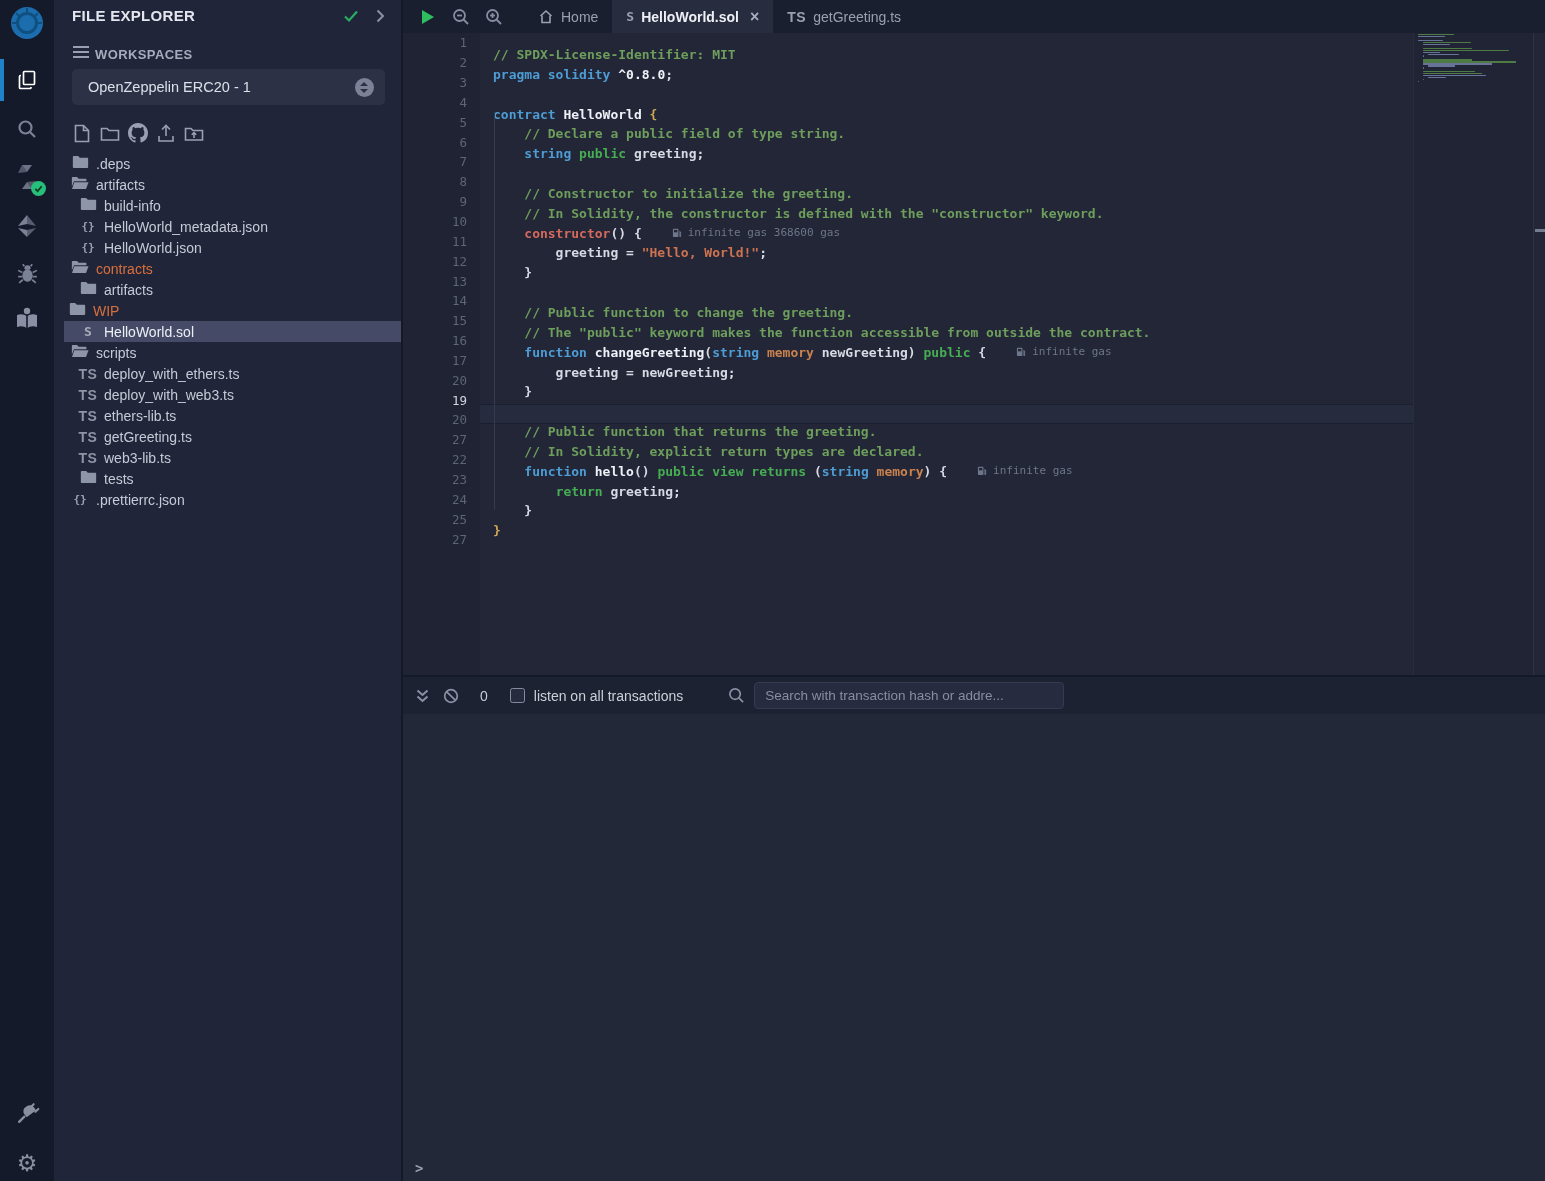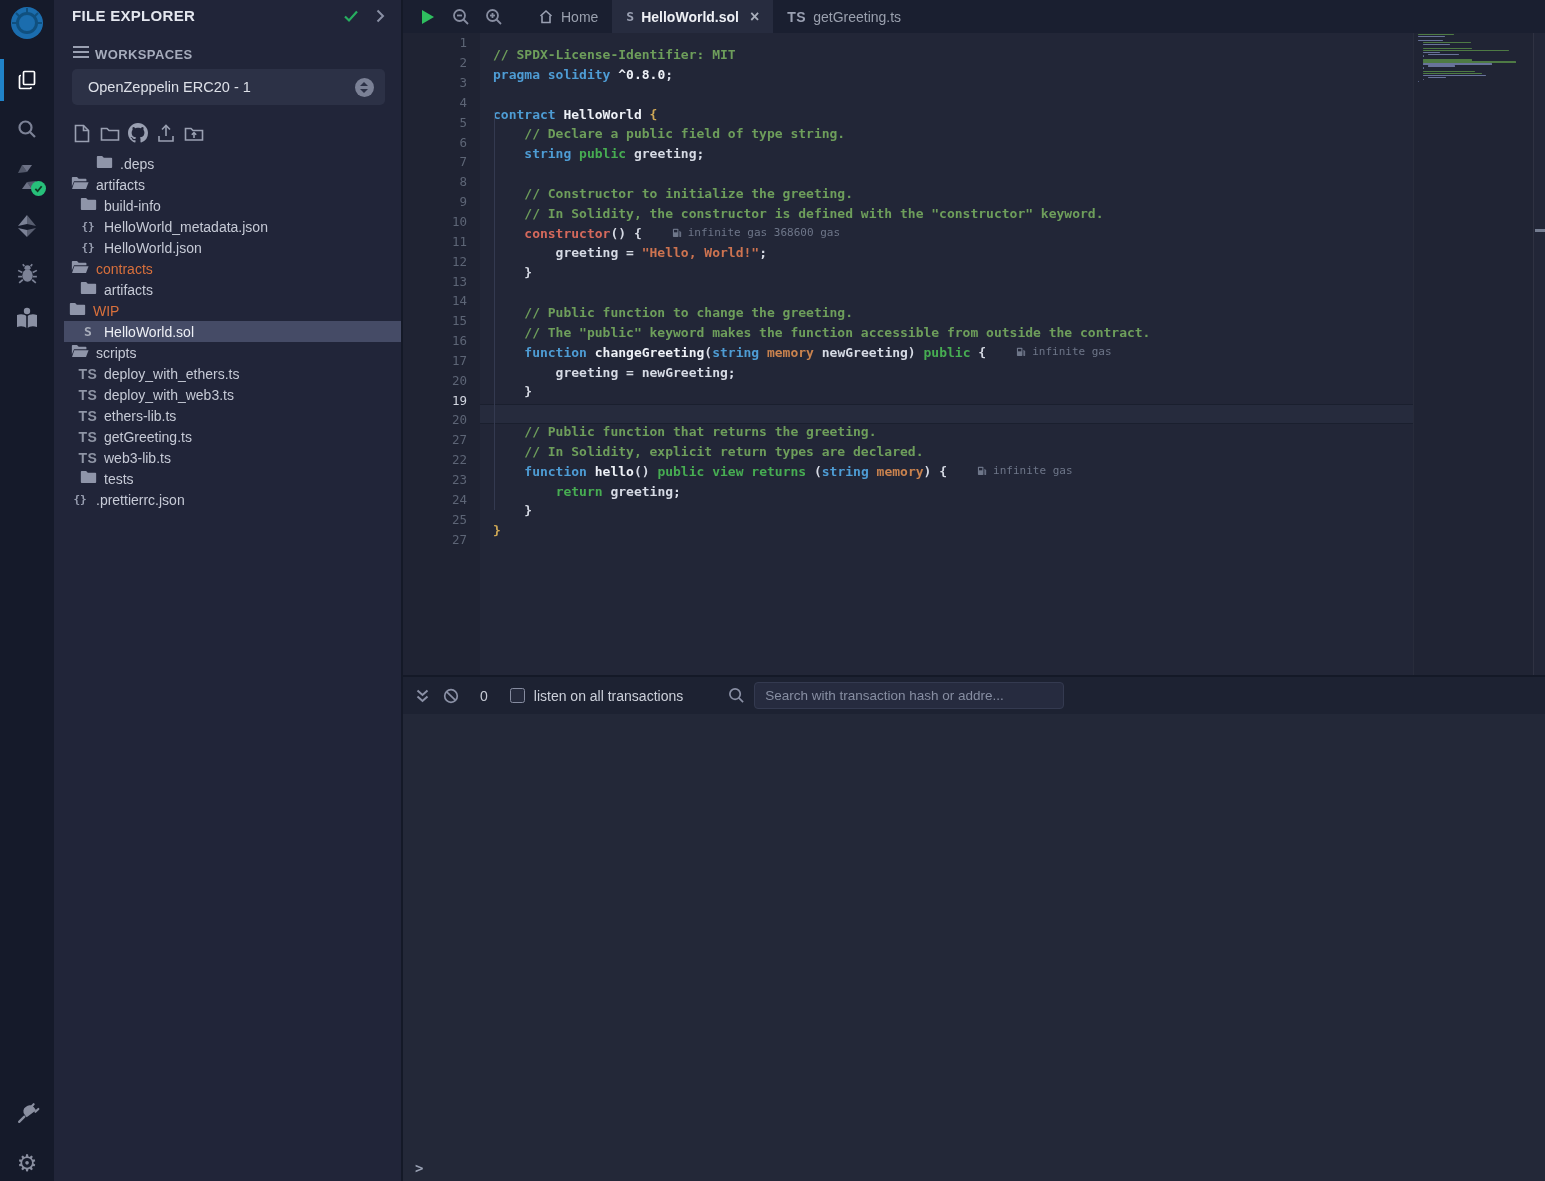--- a/index.html
+++ b/index.html
@@ -243,21 +243,21 @@
     <span class="ftool">
       <svg width="20" height="17" viewBox="0 0 20 17" fill="none" stroke="currentColor" stroke-width="1.6">
         <path d="M1.5 3.5 H7 L9 5.5 H18.5 V15 H1.5 Z"></path>
           <path d="M10 13 V8"></path>
           <path d="M7.8 9.8 L10 7.6 L12.2 9.8"></path>
       </svg>
     </span>
   </div>
 
   <div class="tree" id="tree">
-      <div class="trow" style=" margin-left: 40px;">
+      <div class="trow" style="padding-left: 16px;">
         <span class="ticon">
           <span><svg width="17" height="14" viewBox="0 0 20 16" fill="#8f95a9">
               <path d="M1 2 a1 1 0 0 1 1-1 h5.2 l2 2 H18 a1 1 0 0 1 1 1 v10 a1 1 0 0 1 -1 1 H2 a1 1 0 0 1 -1-1 Z"></path>
             </svg></span>
         </span>
         <span class="tlabel">.deps</span>
       </div>
       <div class="trow" style="padding-left: 16px;">
         <span class="ticon">
           <span><svg width="18" height="14" viewBox="0 0 21 16" fill="#8f95a9">

